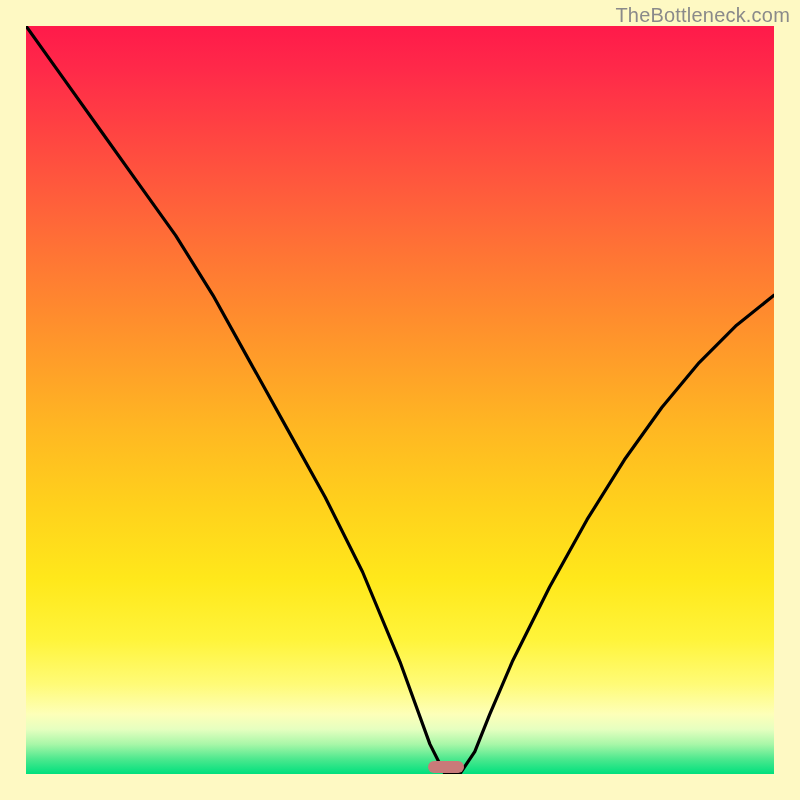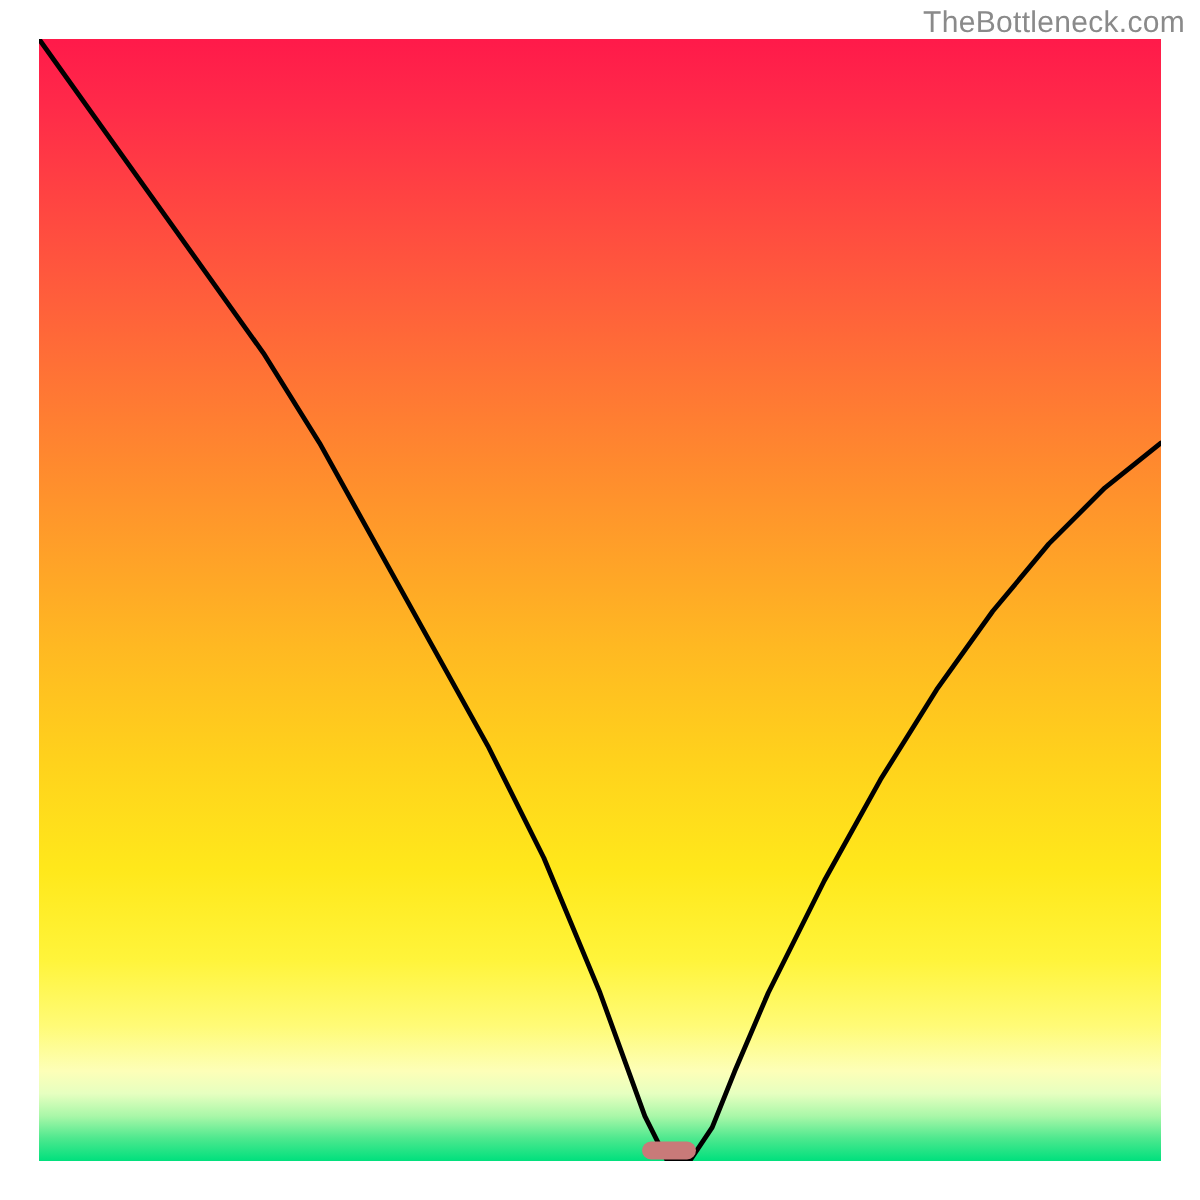--- a/index.html
+++ b/index.html
@@ -8,21 +8,21 @@
     width: 800px;
     height: 800px;
     overflow: hidden;
     background: #000;
     font-family: Arial, Helvetica, sans-serif;
   }
   .outer {
     width: 800px;
     height: 800px;
     position: relative;
-    background: #ffffff;
+    background: #fef9c3;
   }
   .plot-area {
     position: absolute;
     left: 26px;
     top: 26px;
     width: 748px;
     height: 748px;
     overflow: hidden;
   }
   .gradient-bg {

